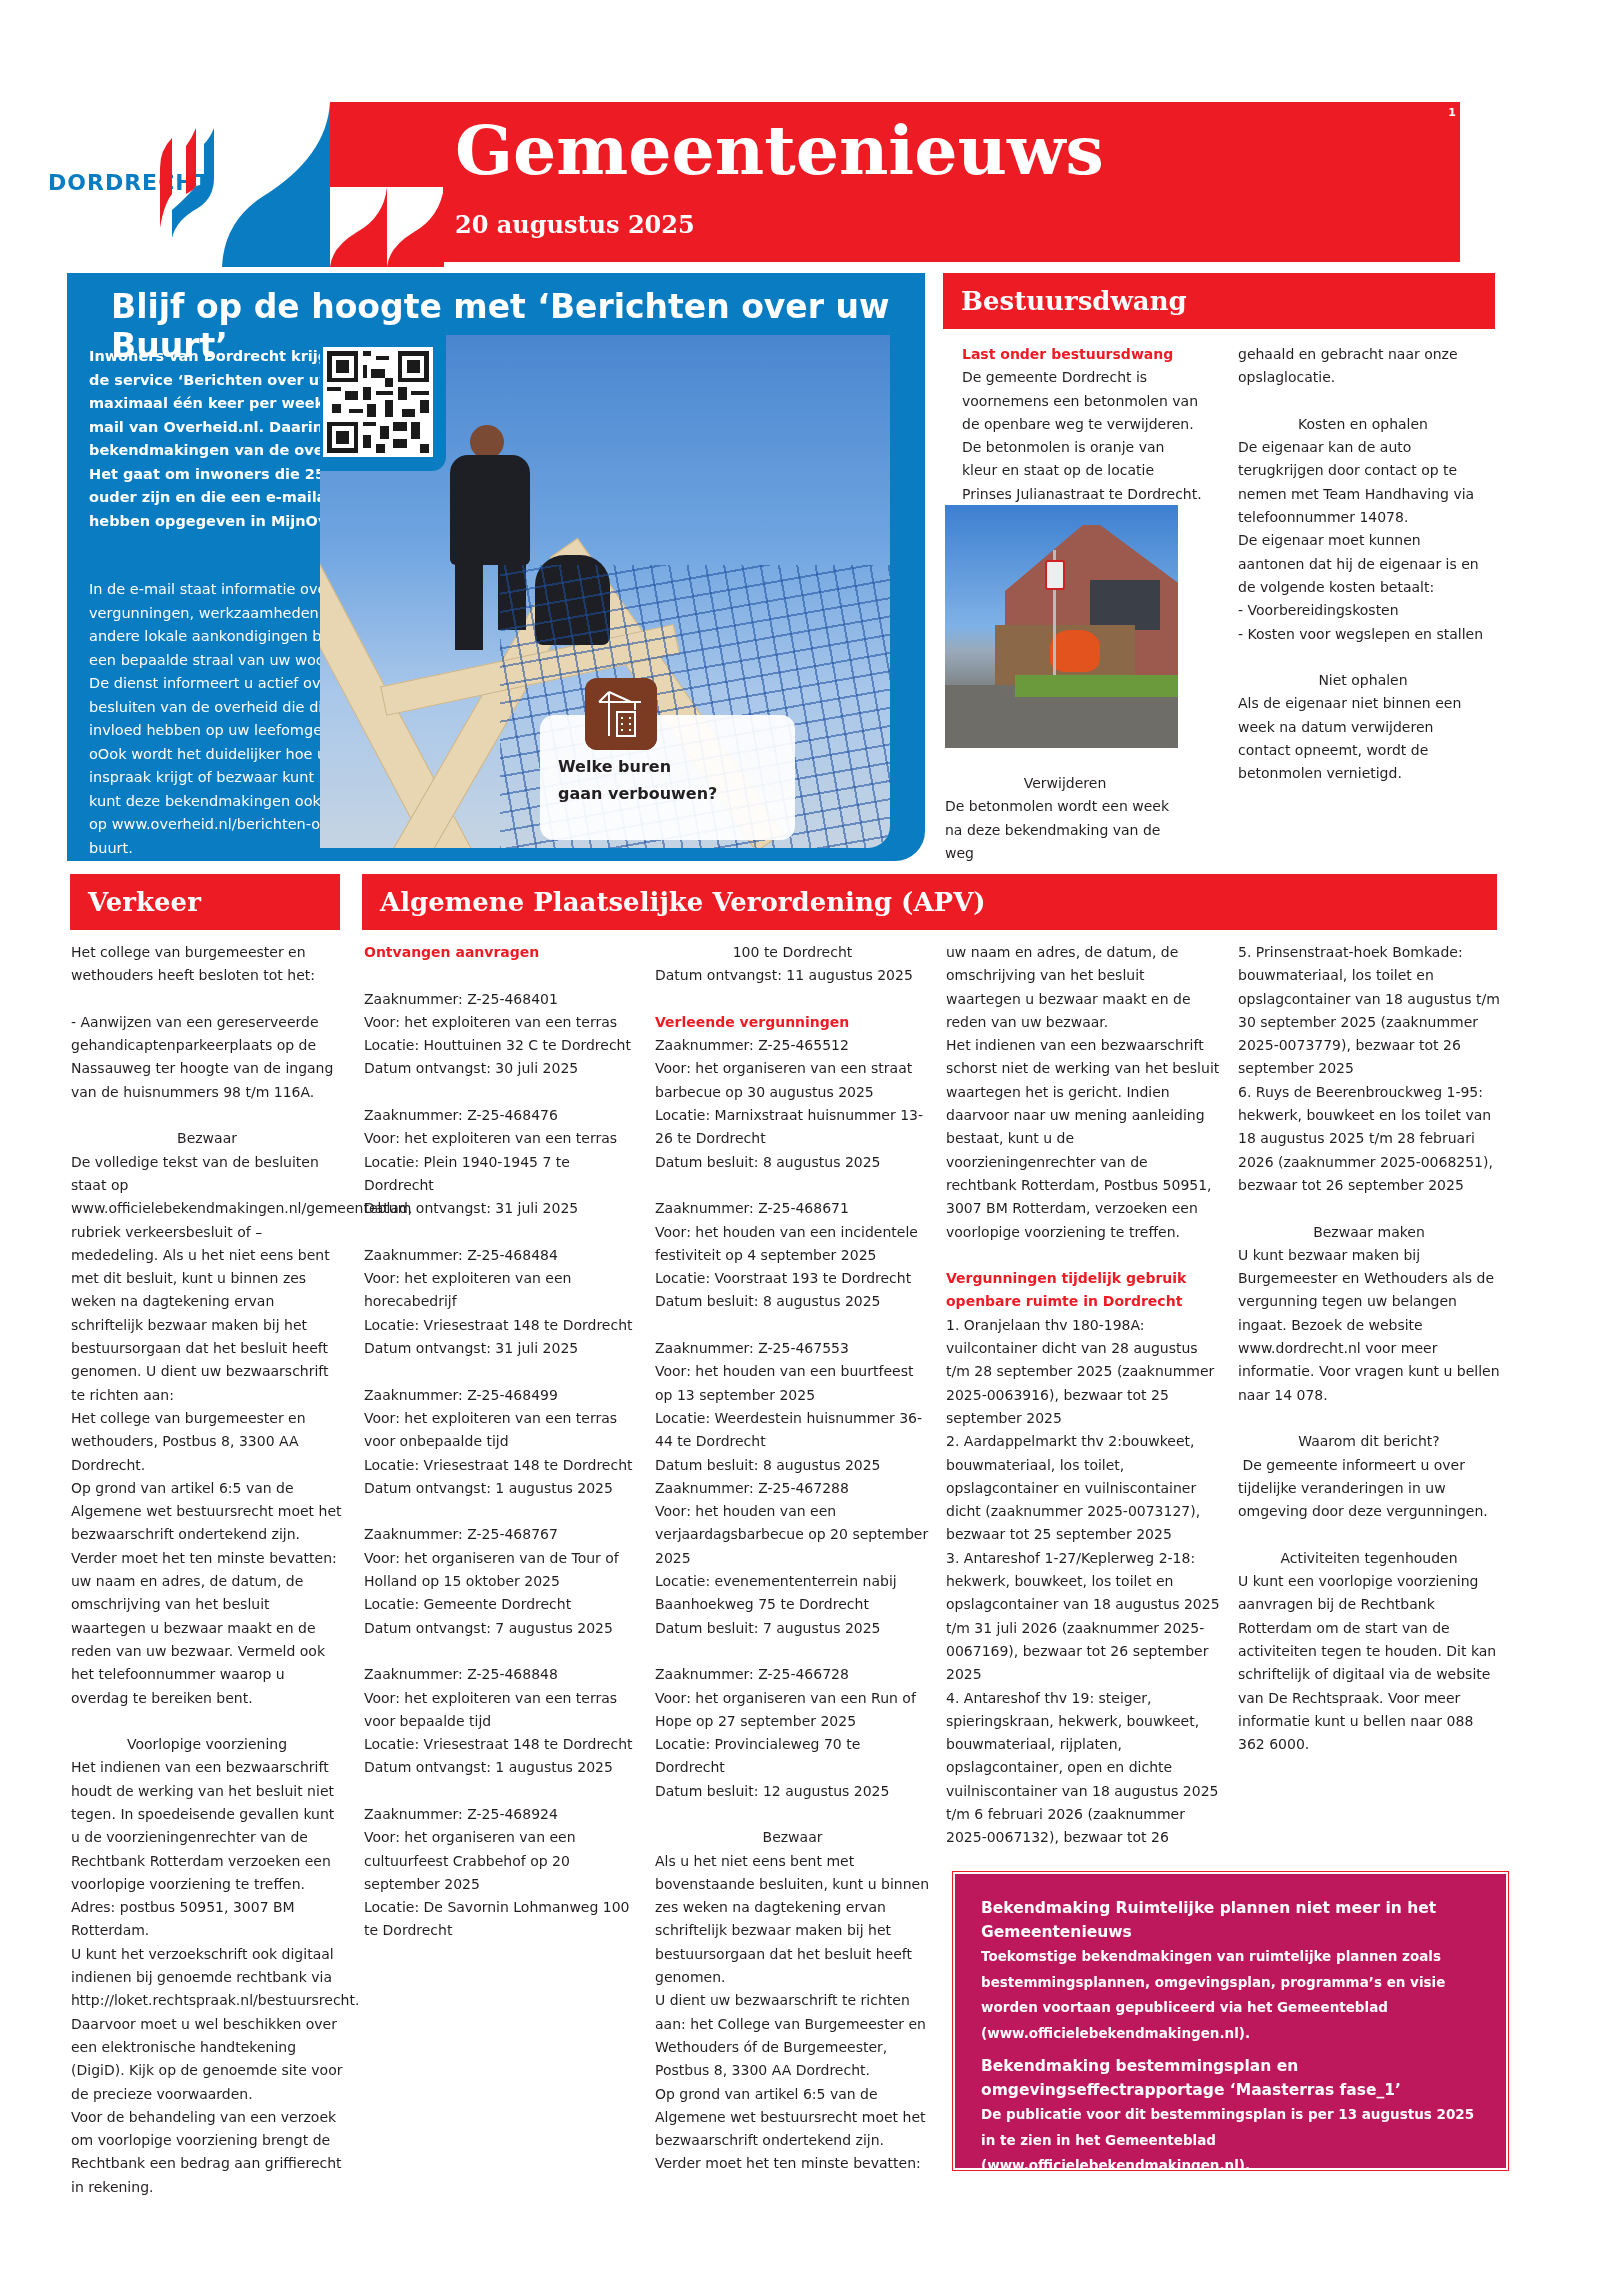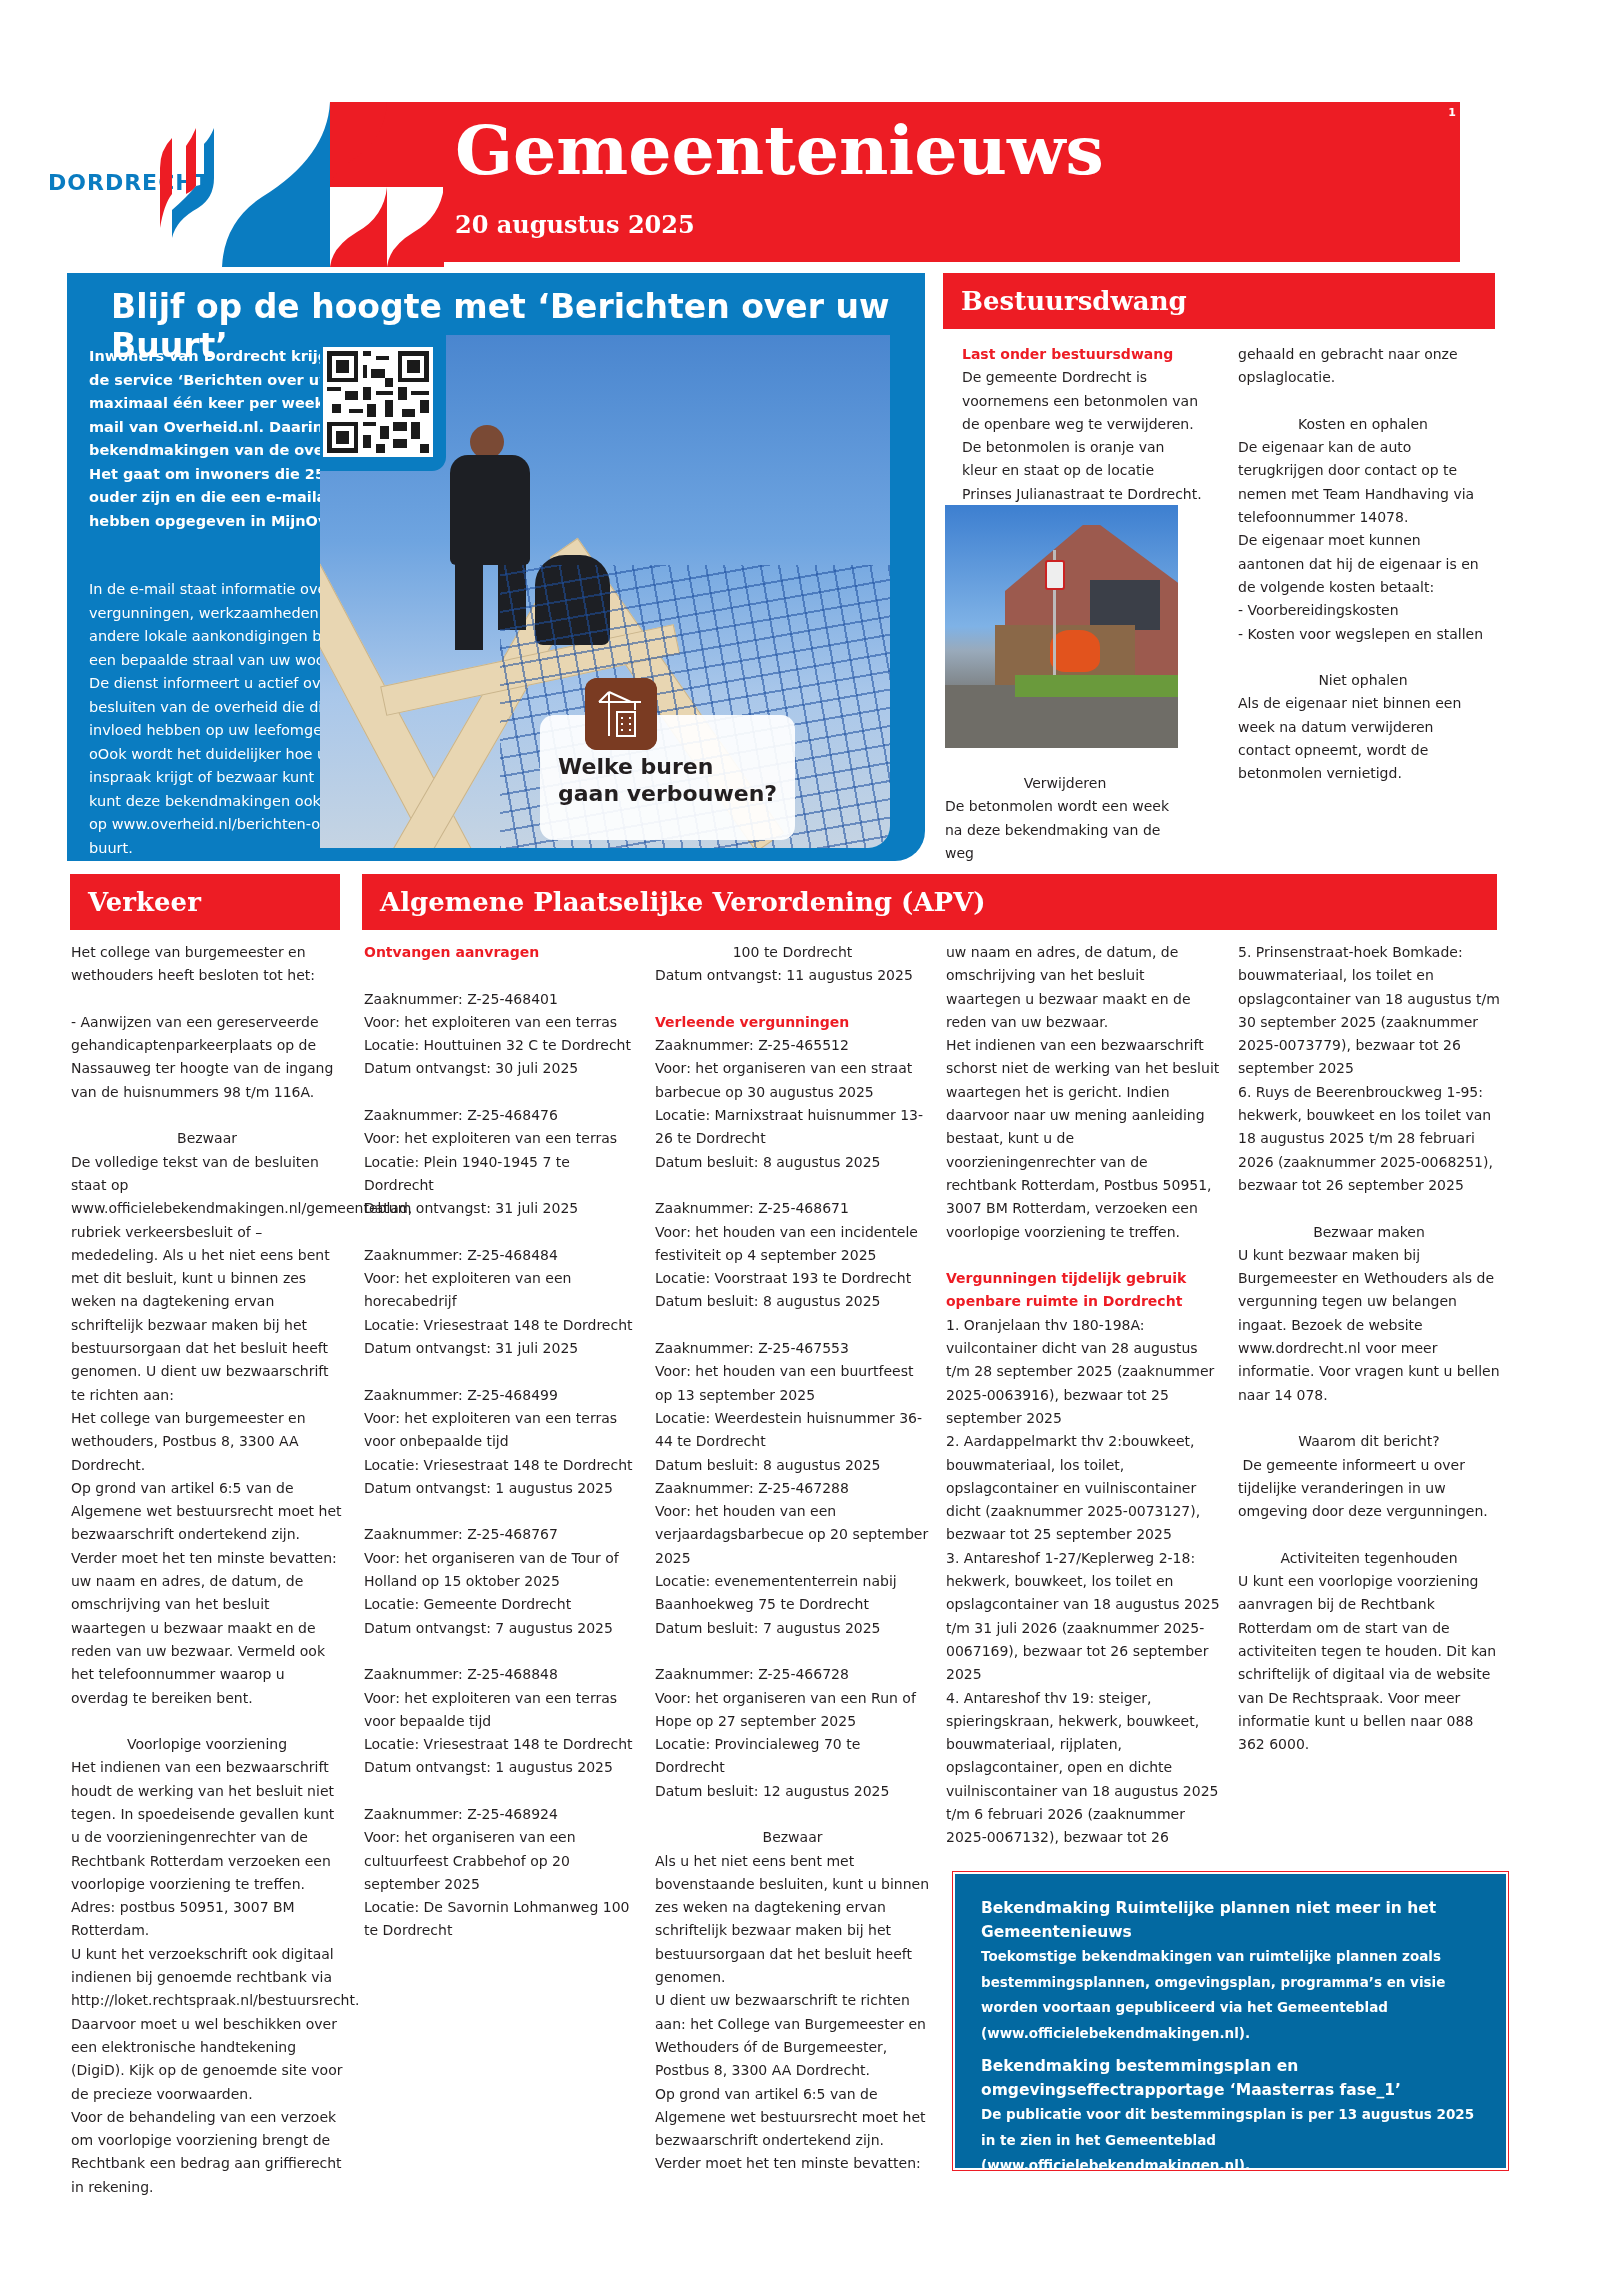--- a/index.html
+++ b/index.html
@@ -24,37 +24,37 @@
   .photo { position: absolute; left: 253px; top: 62px; width: 570px; height: 513px; overflow: hidden; border-bottom-right-radius: 22px;
     background: linear-gradient(180deg, #4a86cf 0%, #6ea4e0 40%, #a9c7ea 70%, #c5d4e3 100%); }
   .beam { position: absolute; background: #e8d6b2; border: 1px solid #c9b48b; }
   .net { position: absolute; left: 180px; top: 230px; width: 390px; height: 290px;
     background-image: repeating-linear-gradient(80deg, rgba(30,80,160,.55) 0 2px, transparent 2px 18px),
                       repeating-linear-gradient(-10deg, rgba(30,80,160,.55) 0 2px, transparent 2px 18px); }
   .worker { position: absolute; background: #1d1f24; }
   .qr { position: absolute; left: 0; top: 0; width: 126px; height: 136px; background: #0a7cc1; border-bottom-right-radius: 14px; }
   .qr-code { position: absolute; left: 3px; top: 12px; width: 110px; height: 110px; background: #fff; }
   .callout { position: absolute; left: 220px; top: 380px; width: 255px; height: 125px; background: rgba(255,255,255,.92); border-radius: 14px; color: #231f20; }
-  .callout-text { position: absolute; left: 18px; top: 38px; font-size: 22px; font-weight: bold; line-height: 27px; }
+  .callout-text { position: absolute; left: 18px; top: 38px; font-size: 16px; font-weight: bold; line-height: 27px; }
   .crane-badge { position: absolute; left: 265px; top: 343px; width: 72px; height: 72px; background: #7a3b22; border-radius: 12px; }
 
   
   .sec-head { background: #ed1c24; color: #fff; font-family: "DejaVu Serif", serif; font-weight: bold; font-size: 26px; padding-left: 18px; line-height: 56px; height: 56px; }
 
   
   .col { font-size: 14px; line-height: 23.3px; color: #231f20; }
   .col p { margin: 0; }
   .col .gap { height: 23.3px; }
   .red-sub { color: #ed1c24; font-weight: bold; }
   .bold { font-weight: normal; text-align: center; }
 
   .street-photo { position: absolute; left: 0; top: 0; width: 233px; height: 243px; overflow: hidden;
     background: linear-gradient(180deg, #3d7fd0 0%, #7fb2e6 50%, #9ab 60%, #6c6a64 85%, #55534f 100%); }
 
-  .notice { left: 953px; top: 1872px; width: 555px; height: 298px; background: #0369a1; border: 2px solid #fff; outline: 1px solid #ed1c24; color: #fff; padding: 22px 26px; }
+  .notice { left: 953px; top: 1872px; width: 555px; height: 298px; background: #be185d; border: 2px solid #fff; outline: 1px solid #ed1c24; color: #fff; padding: 22px 26px; }
   .notice h3 { font-size: 15.5px; line-height: 24px; font-weight: bold; }
   .notice p { font-size: 13.5px; line-height: 25.5px; font-weight: bold; }
   .notice .sp { height: 8px; }
 </style>
 </head>
 <body>
 
 <div class="abs logo-text" style="text-transform:uppercase;">Dordrecht</div>
 <svg class="abs logo-mark" viewBox="0 0 56 116">
   <path d="M0 100 L0 40 Q0 22 12 10 L12 66 Q4 76 0 100Z" fill="#ed1c24"></path>

